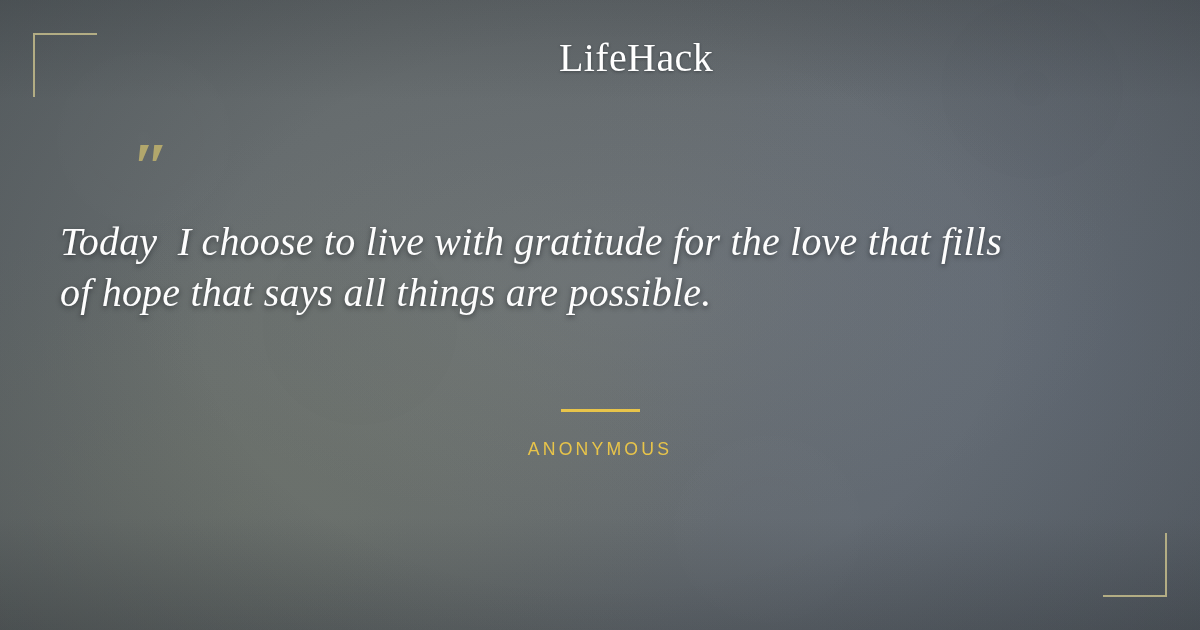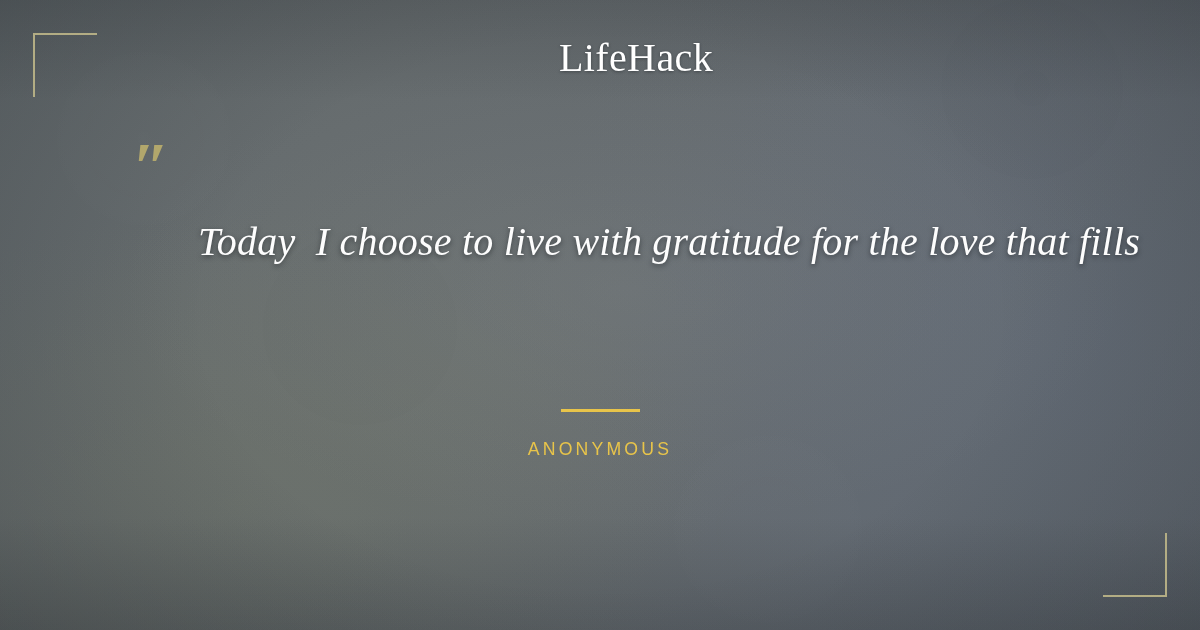--- a/index.html
+++ b/index.html
@@ -115,21 +115,21 @@
     color: #b2a76c;
     letter-spacing: -2px;
   }
 
   
   .quote-block {
     position: absolute;
     left: 60px;
     right: 60px;
     top: 216px;
-    text-align: right;
+    text-align: left;
   }
   .quote-line {
     font-family: "Liberation Serif", "DejaVu Serif", serif;
     font-style: italic;
     font-size: 40px;
     line-height: 51px;
     color: #fdfdfd;
     letter-spacing: 0.2px;
     white-space: pre;
     text-shadow: 0 2px 5px rgba(22,26,30,0.55);
@@ -174,19 +174,20 @@
 
   <div class="corner corner-tl"></div>
   <div class="corner corner-br"></div>
 
   <div class="brand">LifeHack</div>
 
   <div class="quote-mark">″</div>
 
   <div class="quote-block">
     <div class="quote-line">Today  I choose to live with gratitude for the love that fills</div>
+    <div class="quote-line">of hope that says all things are possible.</div>
   </div>
 
   <div class="divider"></div>
 
   <div class="attribution">ANONYMOUS</div>
 
 </div>
 
 </body></html>

